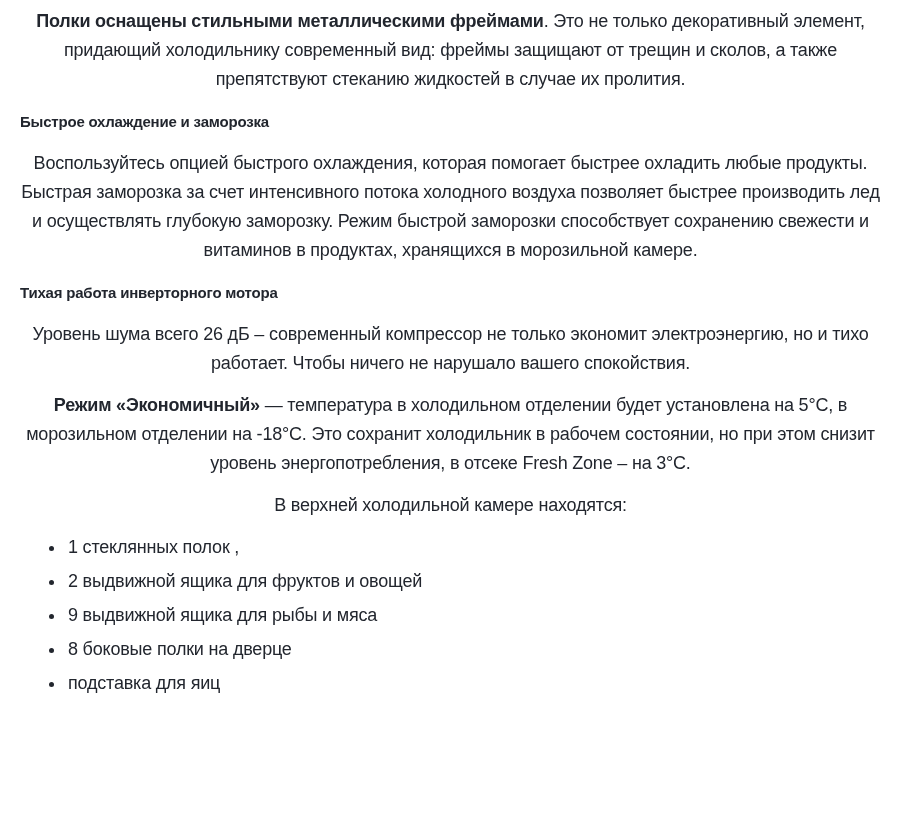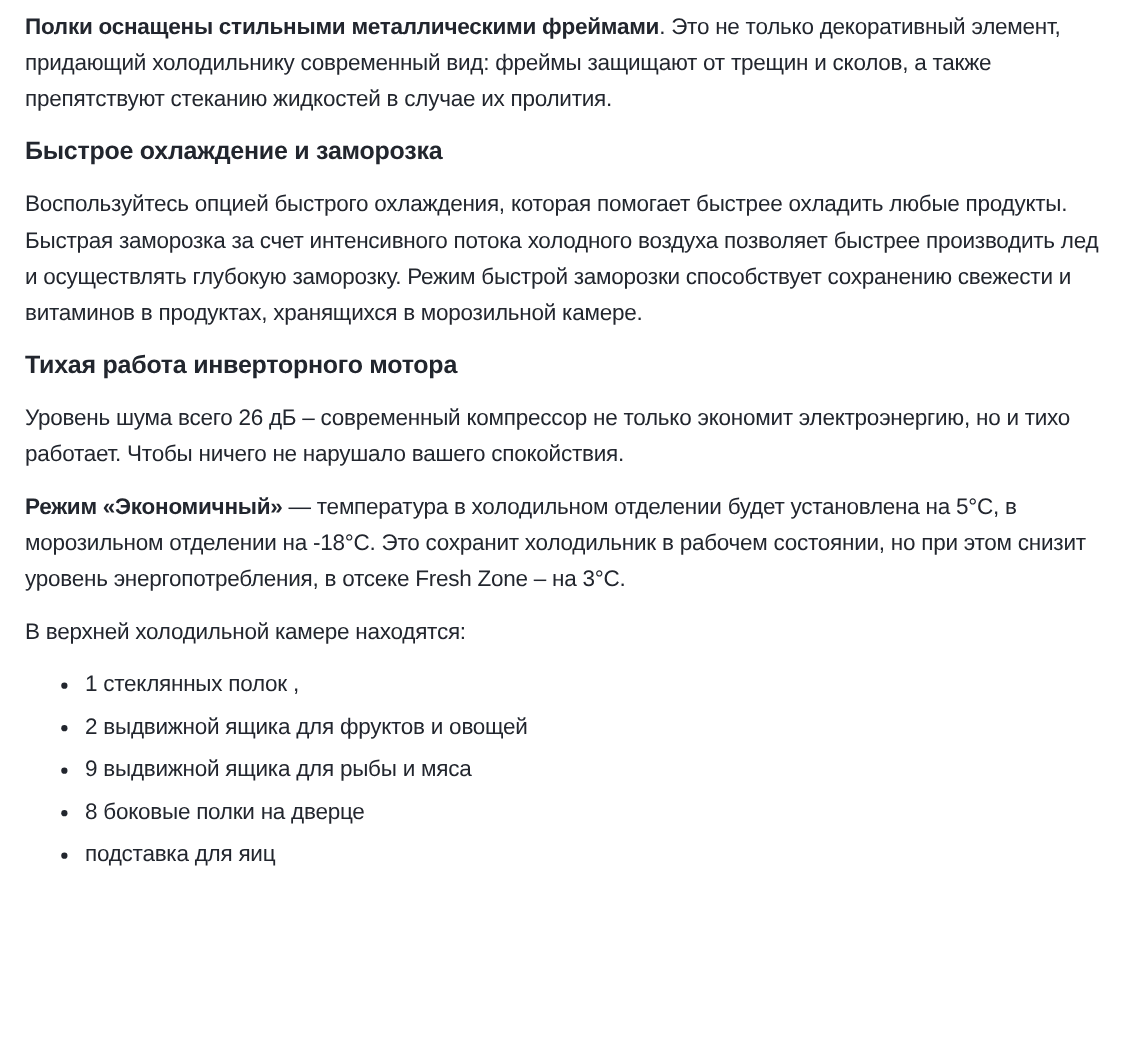--- a/index.html
+++ b/index.html
@@ -17,23 +17,24 @@
     letter-spacing: -0.2px;
     color: #22262e;
   }
   .doc {
     box-sizing: border-box;
     width: 909px;
     padding: 7px 28px 0 20px;
   }
   .doc p {
     margin: 0 0 13px 0;
+    text-align: center;
   }
   .doc h3 {
-    font-size: 20px;
+    font-size: 15px;
     line-height: 29px;
     font-weight: 700;
     margin: 0 0 13px 0;
   }
   b { font-weight: 700; }
   .indent { margin-left: 13px; }
   ul.features {
     margin: 0;
     padding: 0 0 0 46px;
     list-style: disc outside;

